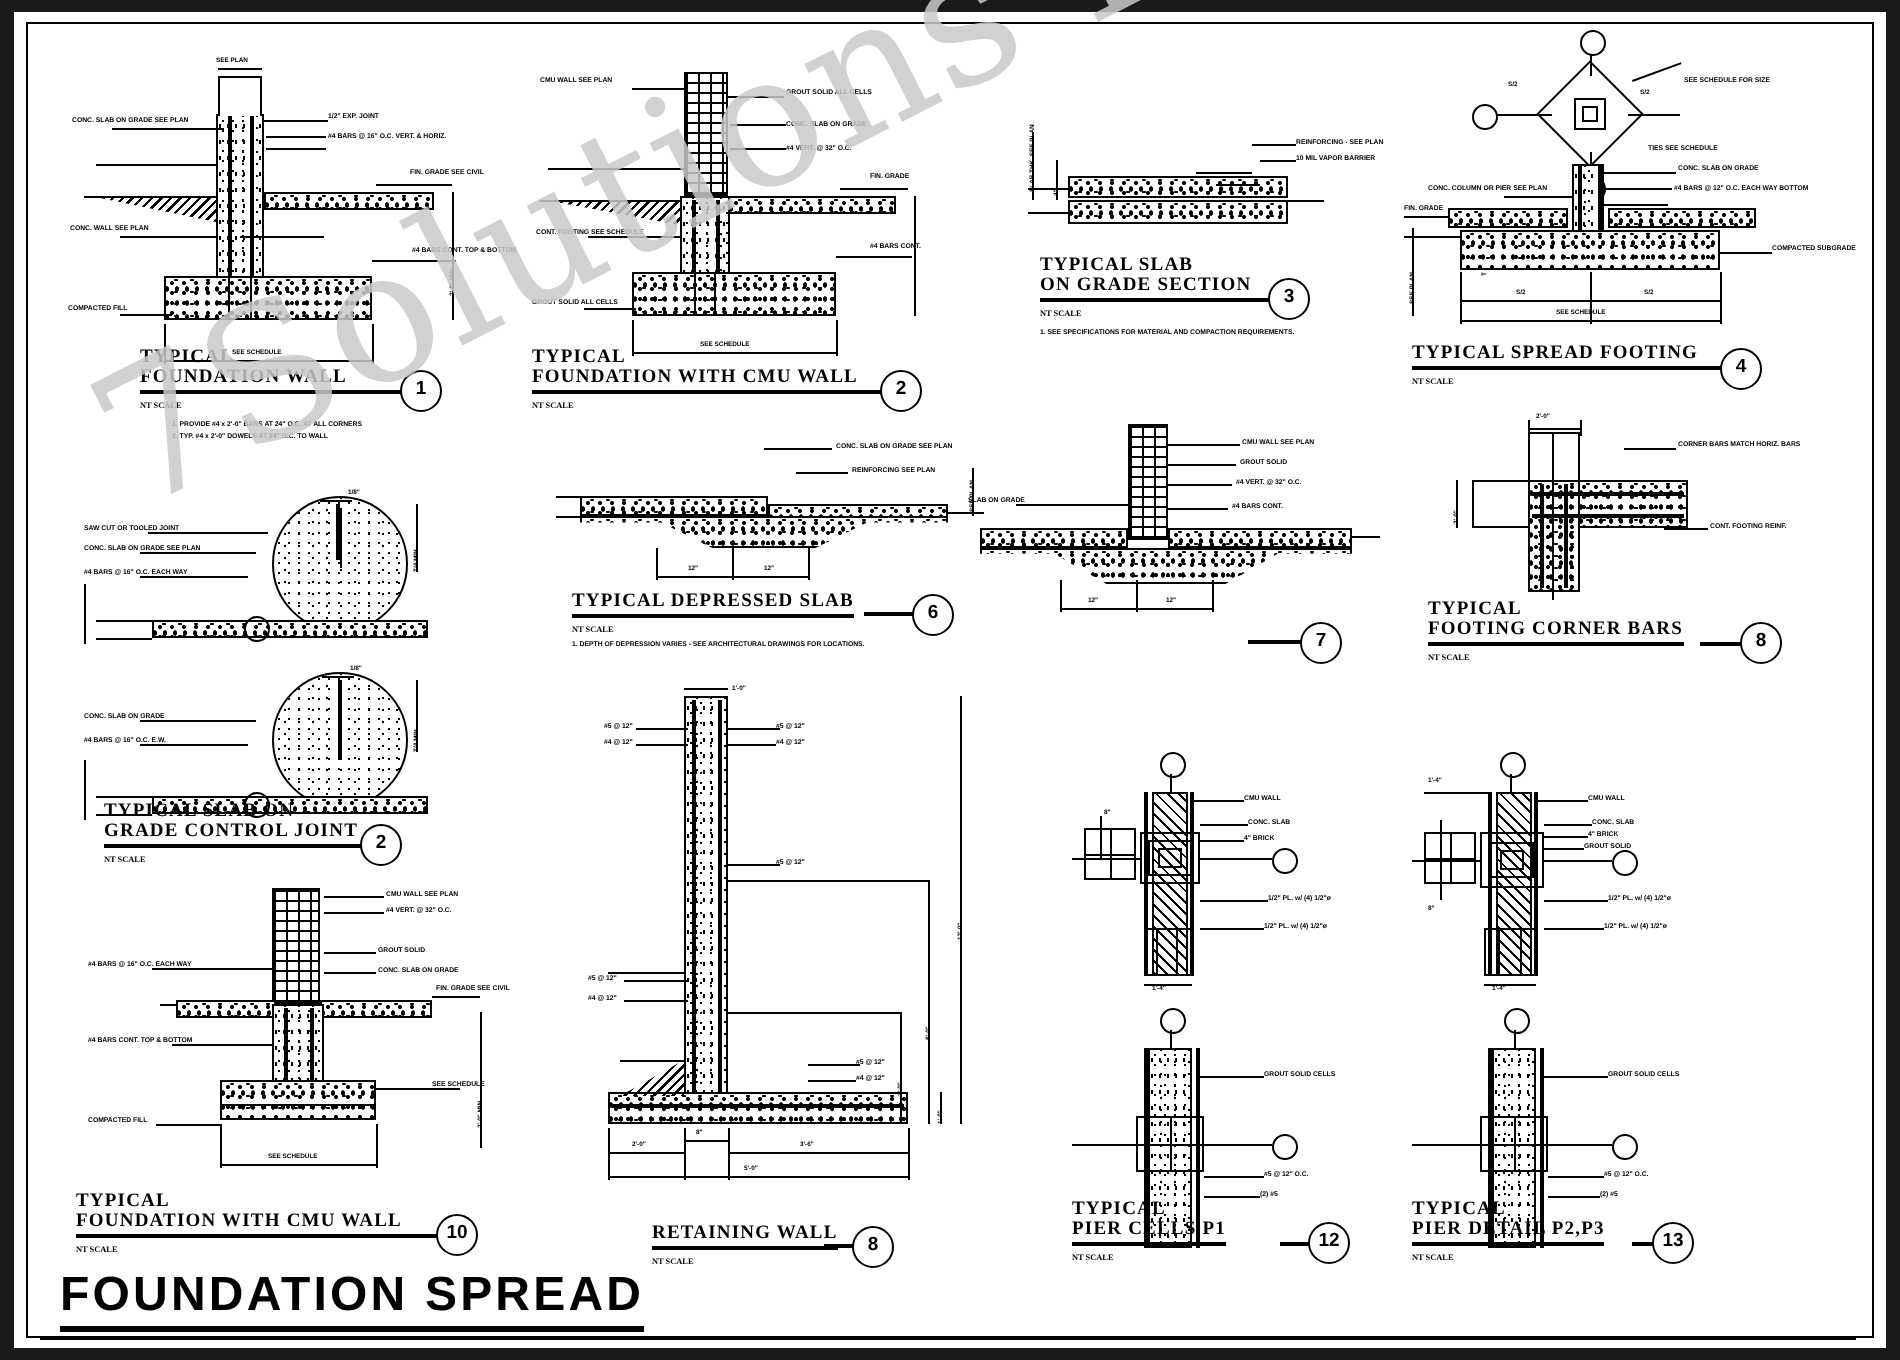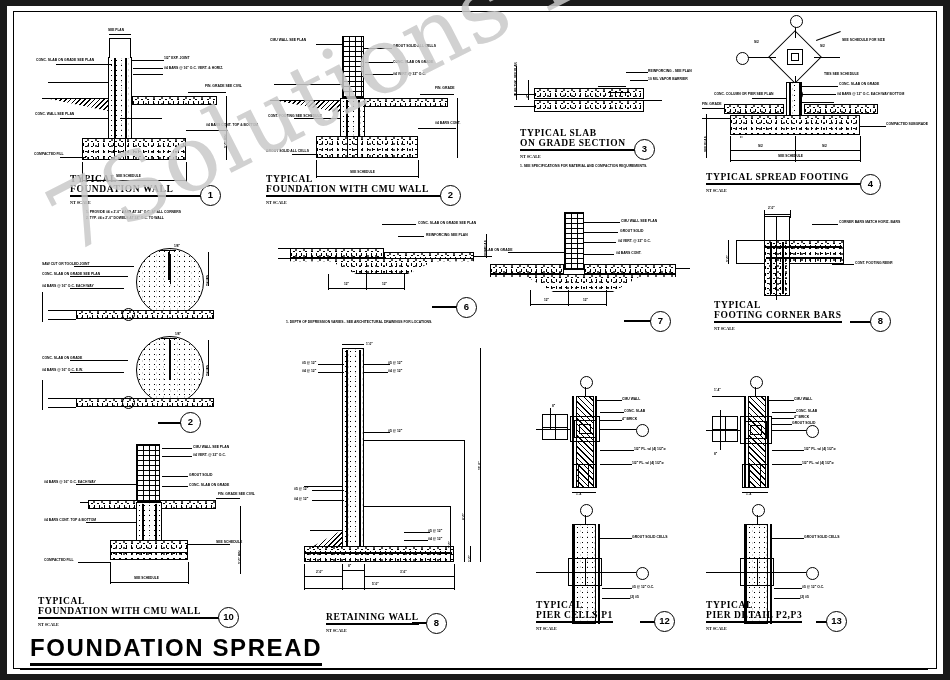--- a/index.html
+++ b/index.html
@@ -313,20 +313,25 @@
     <div class="dimtxv" style="left:178px;top:136px;">T/4 MIN.</div>
     <div class="grav" style="left:48px;top:158px;width:138px;height:9px;"></div>
     <div class="ln h" style="left:20px;top:158px;width:28px;"></div>
     <div class="ln h" style="left:20px;top:167px;width:28px;"></div>
     <div class="circ" style="left:94px;top:156px;width:13px;height:13px;background:none;"></div>
     <div class="ln h" style="left:42px;top:120px;width:58px;"></div>
     <div class="ln h" style="left:42px;top:132px;width:54px;"></div>
     <div class="note" style="left:14px;top:116px;">CONC. SLAB ON GRADE</div>
     <div class="note" style="left:14px;top:128px;">#4 BARS @ 16" O.C. E.W.</div>
     <div class="dimT" style="left:14px;top:140px;height:30px;"></div>
+    <div class="dtitle" style="left:24px;top:161px;">
+      <span class="l1">TYPICAL  SLAB  ON</span>
+      <span class="l2">GRADE  CONTROL  JOINT</span>
+      <span class="scale">NT SCALE</span>
+    </div>
     <div class="tline" style="left:130px;top:181.5px;width:24px;"></div>
     <div class="bub" style="left:152px;top:172px;">2</div>
   </div>
 
   <div class="detail" style="left:272px;top:208px;width:230px;height:125px;">
     <div class="grav" style="left:18px;top:40px;width:94px;height:10px;"></div>
     <div class="grav" style="left:112px;top:44px;width:90px;height:9px;"></div>
     <div class="grav nb" style="left:18px;top:50px;width:184px;height:16px;
         clip-path:polygon(0 0,100% 0,100% 20%,78% 20%,64% 100%,36% 100%,22% 20%,0 20%);"></div>
     <div class="ln h" style="left:6px;top:40px;width:14px;"></div>
@@ -337,20 +342,24 @@
     <div class="note" style="left:146px;top:13px;">CONC. SLAB ON GRADE SEE PLAN</div>
     <div class="note" style="left:154px;top:25px;">REINFORCING SEE PLAN</div>
     <div class="dimL" style="left:56px;top:80px;width:76px;"></div>
     <div class="dimT" style="left:56px;top:66px;height:16px;"></div>
     <div class="dimT" style="left:94px;top:66px;height:16px;"></div>
     <div class="dimT" style="left:132px;top:66px;height:16px;"></div>
     <div class="dimtx" style="left:72px;top:74px;">12"</div>
     <div class="dimtx" style="left:110px;top:74px;">12"</div>
     <div class="dimT" style="left:214px;top:26px;height:24px;"></div>
     <div class="dimtxv" style="left:212px;top:48px;">SEE PLAN</div>
+    <div class="dtitle" style="left:14px;top:88px;">
+      <span class="l2">TYPICAL  DEPRESSED  SLAB</span>
+      <span class="scale">NT SCALE</span>
+    </div>
     <div class="tline" style="left:160px;top:98px;width:26px;"></div>
     <div class="bub" style="left:184px;top:89px;">6</div>
     <div class="note" style="left:14px;top:112px;">1. DEPTH OF DEPRESSION VARIES - SEE ARCHITECTURAL DRAWINGS FOR LOCATIONS.</div>
   </div>
 
   <div class="detail" style="left:478px;top:208px;width:212px;height:125px;">
     <div class="cmu" style="left:86px;top:4px;width:20px;height:58px;"></div>
     <div class="grav" style="left:12px;top:56px;width:74px;height:10px;"></div>
     <div class="grav" style="left:106px;top:56px;width:92px;height:10px;"></div>
     <div class="grav nb" style="left:12px;top:66px;width:186px;height:18px;

